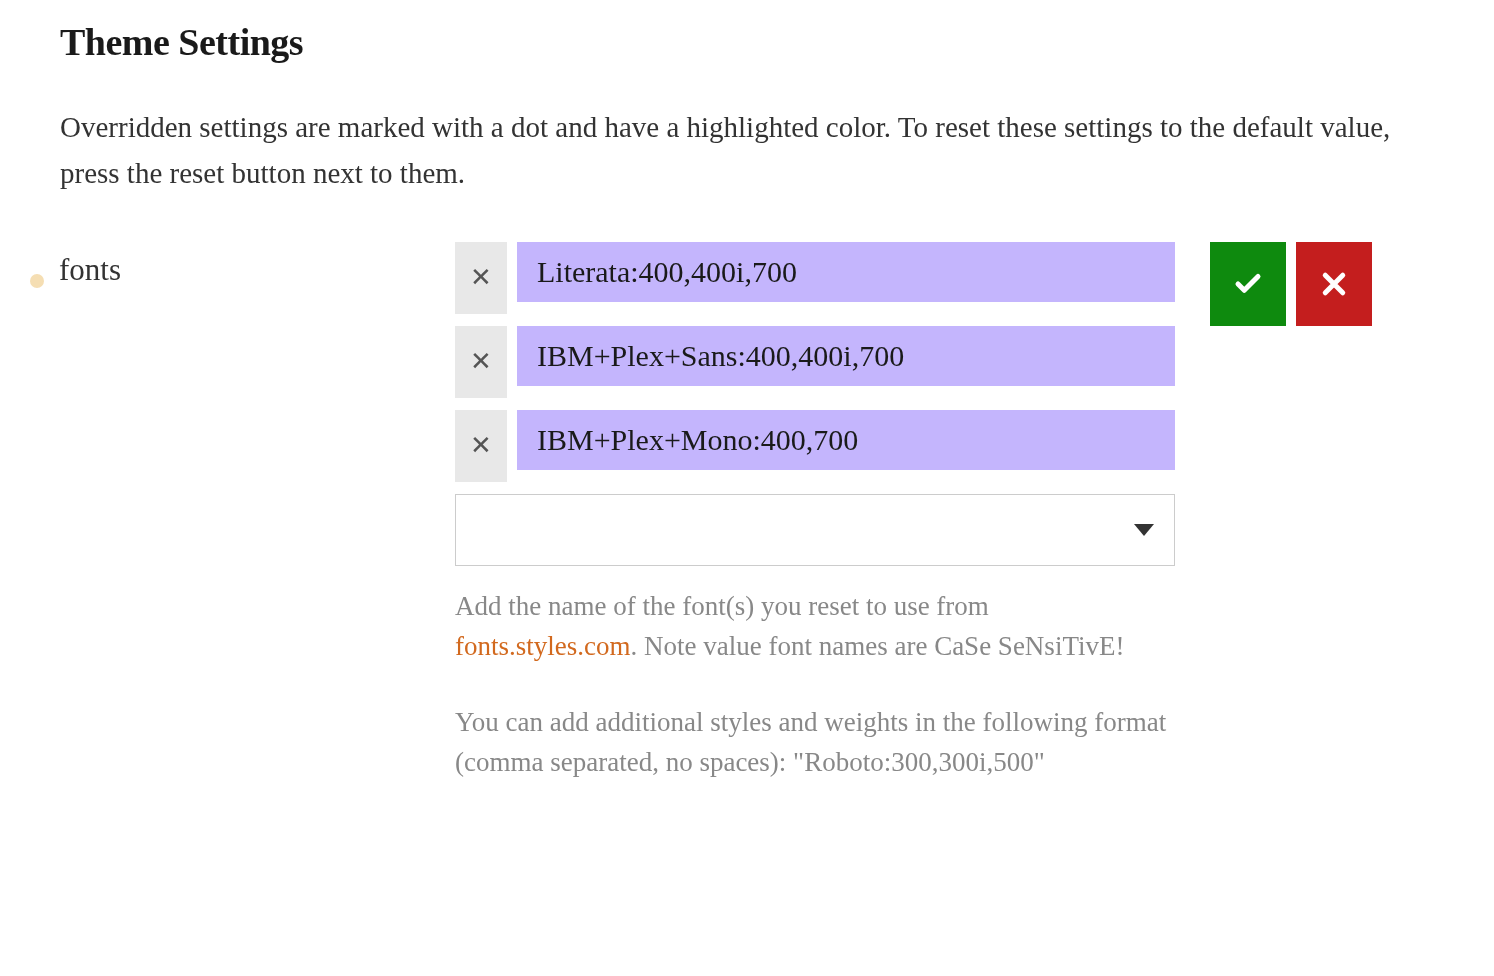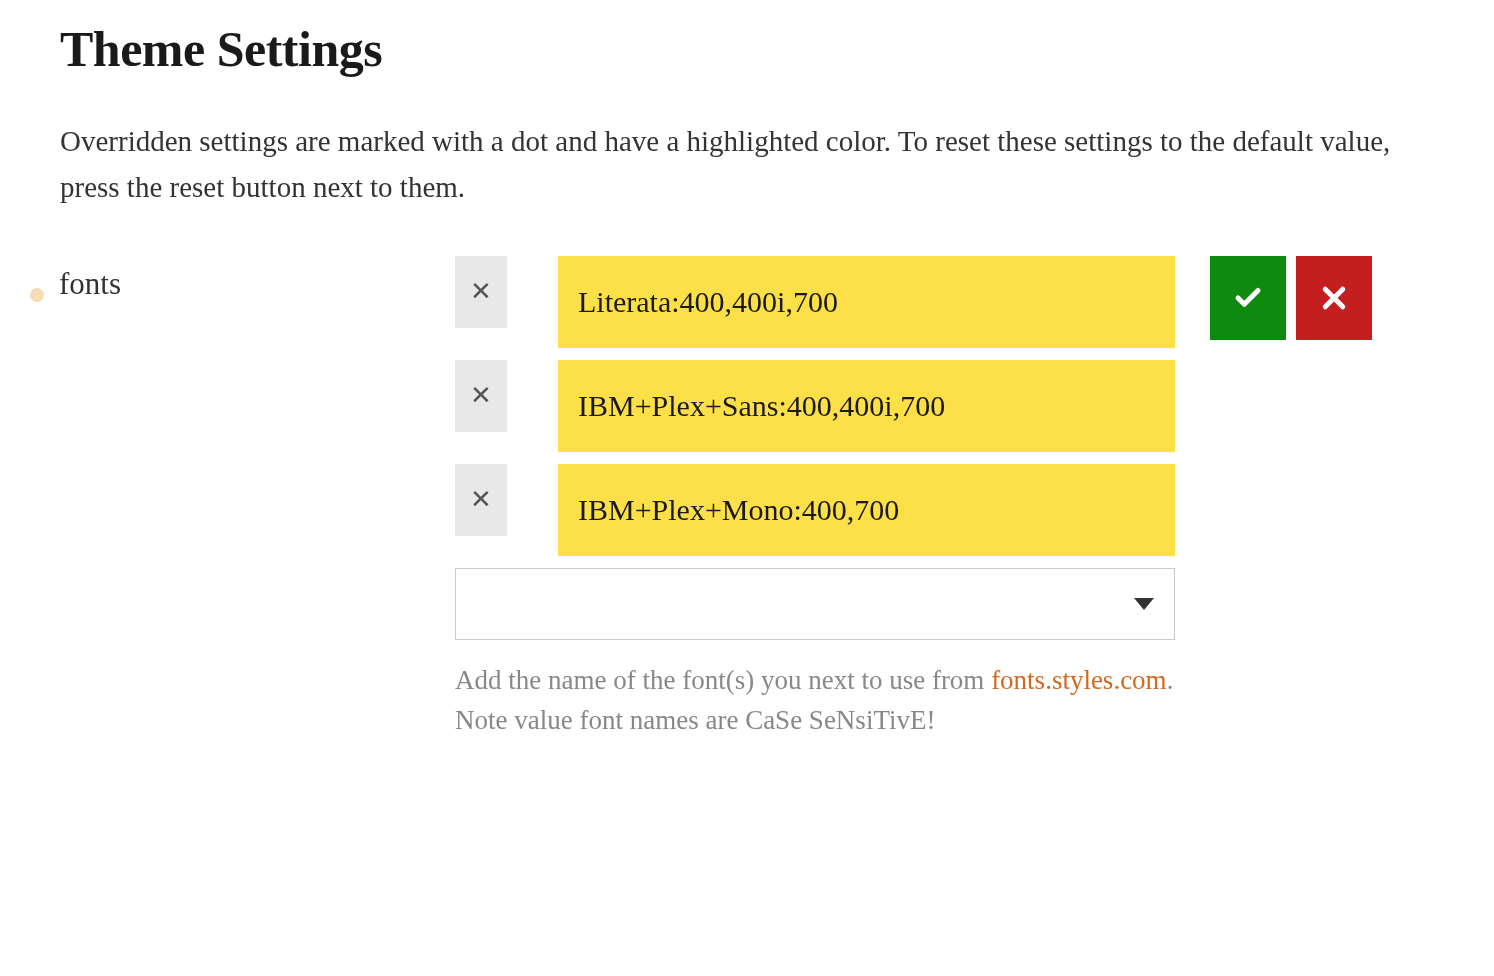--- a/index.html
+++ b/index.html
@@ -7,21 +7,21 @@
       margin: 0;
       padding: 0;
     }
     body {
       font-family: Georgia, 'Times New Roman', serif;
       background: #ffffff;
       padding: 20px 60px;
       color: #333;
     }
     .page-title {
-      font-size: 50px;
+      font-size: 38px;
       font-weight: 700;
       color: #1a1a1a;
       margin-bottom: 40px;
       letter-spacing: -0.5px;
     }
     .description {
       font-size: 29px;
       color: #333;
       line-height: 1.6;
       margin-bottom: 45px;
@@ -69,28 +69,27 @@
       cursor: pointer;
       display: flex;
       align-items: center;
       justify-content: center;
       font-size: 26px;
       color: #555;
       flex-shrink: 0;
     }
     .font-input {
       flex: 1;
-      background: #fde047;
+      background: #c4b5fd;
       border: none;
       padding: 0 20px;
       font-size: 30px;
       font-family: Georgia, serif;
       color: #1a1a1a;
-      height: 92px;
-      margin-left: 41px;
+      height: 60px;
     }
     .dropdown {
       width: 100%;
       height: 72px;
       border: 1px solid #ccc;
       background: #fff;
       display: flex;
       align-items: center;
       justify-content: flex-end;
       padding: 0 20px;
@@ -171,23 +170,24 @@
       </button>
       <input class="font-input" value="IBM+Plex+Mono:400,700" style="">
     </div>
 
     <div class="dropdown">
       <span></span>
       <span class="dropdown-caret"></span>
     </div>
 
     <p class="help-text">
-      <span>Add the name of the font(s) you next to use from </span><a class="help-link">fonts.styles.com</a><span>. Note value font names are CaSe SeNsiTivE!</span>
+      <span>Add the name of the font(s) you reset to use from </span><a class="help-link">fonts.styles.com</a><span>. Note value font names are CaSe SeNsiTivE!</span>
     </p>
 
+    <p class="help-text">You can add additional styles and weights in the following format (comma separated, no spaces): "Roboto:300,300i,500"</p>
   </div>
 
   <div class="actions">
     <button class="action-btn confirm-btn">
       <svg viewBox="0 0 24 24">
         <path fill="none" stroke="#fff" stroke-width="4" stroke-linecap="round" stroke-linejoin="round" d="M4 12l5 5L20 6"></path>
       </svg>
     </button>
     <button class="action-btn cancel-btn">
       <svg viewBox="0 0 24 24">

